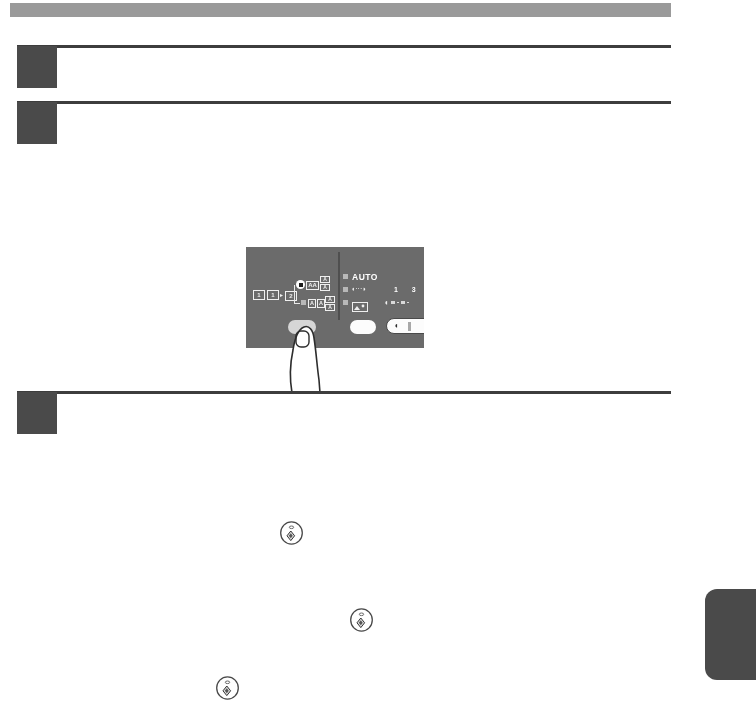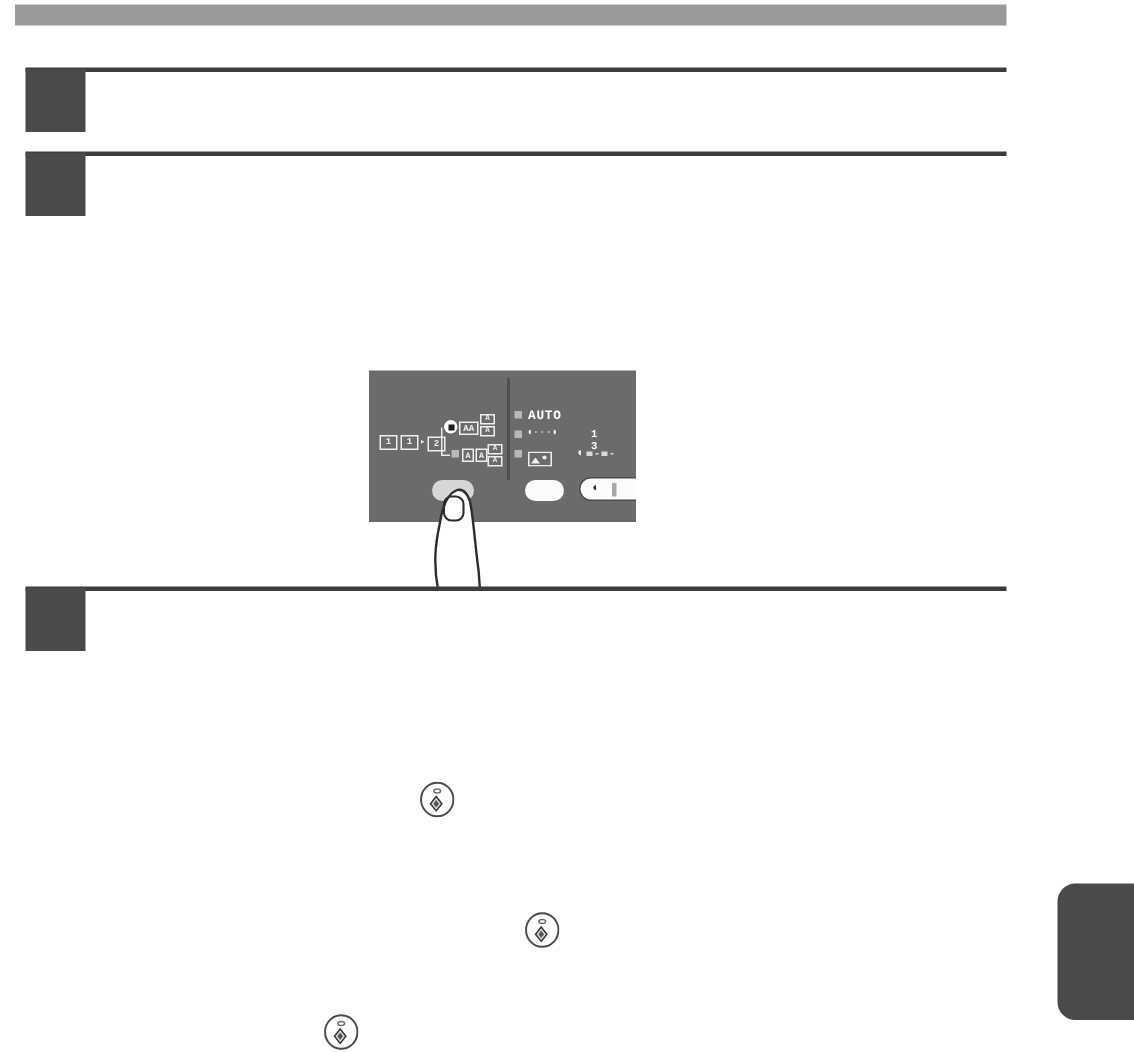--- a/index.html
+++ b/index.html
@@ -1,20 +1,20 @@
 <!DOCTYPE html>
 <html><head>
 <meta charset="utf-8">
 <style>
   html,body{margin:0;padding:0;}
   body{
     width:756px;height:701px;position:relative;background:#ffffff;
     font-family:"Liberation Sans", sans-serif;overflow:hidden;
   }
-  .abs{position:absolute;font-family:Liberation Mono, monospace;}
+  .abs{position:absolute;}
 
   
   .top-bar{left:10px;top:3px;width:661px;height:14px;background:#9a9a9a;}
 
   
   .rule{left:17px;width:654px;height:3px;background:#3d3d3d;}
   .step-square{left:17px;width:40px;height:42px;background:#4a4a4a;}
 
   
   .panel{left:246px;top:247px;width:178px;height:101px;background:#6b6b6b;overflow:hidden;}

